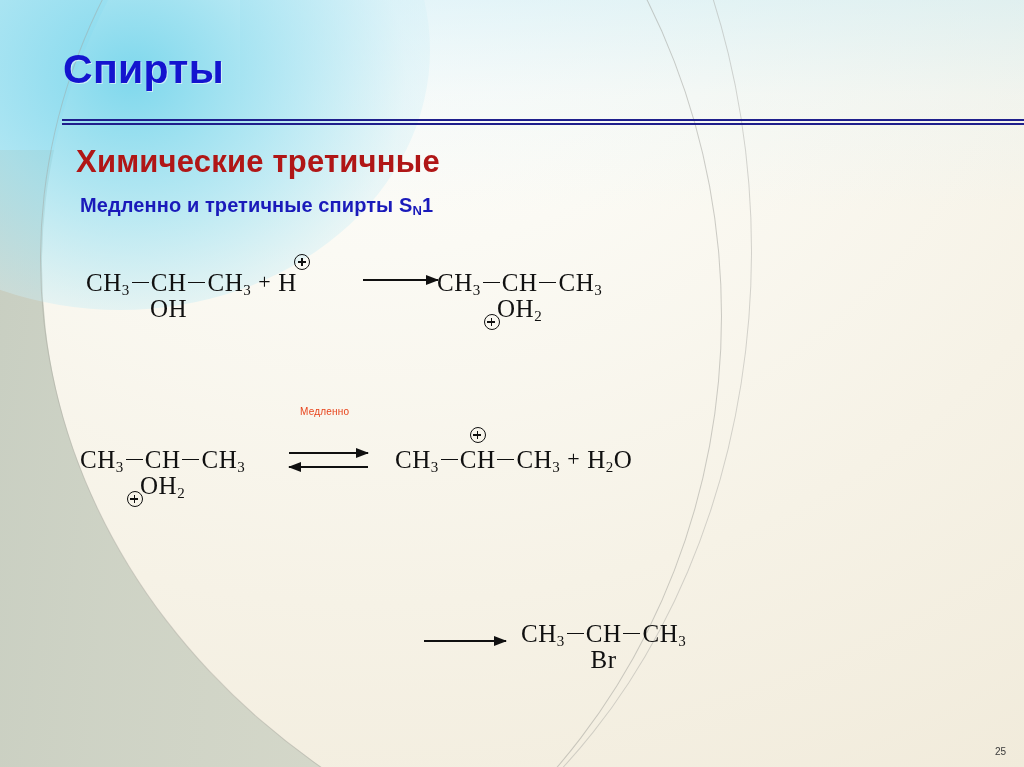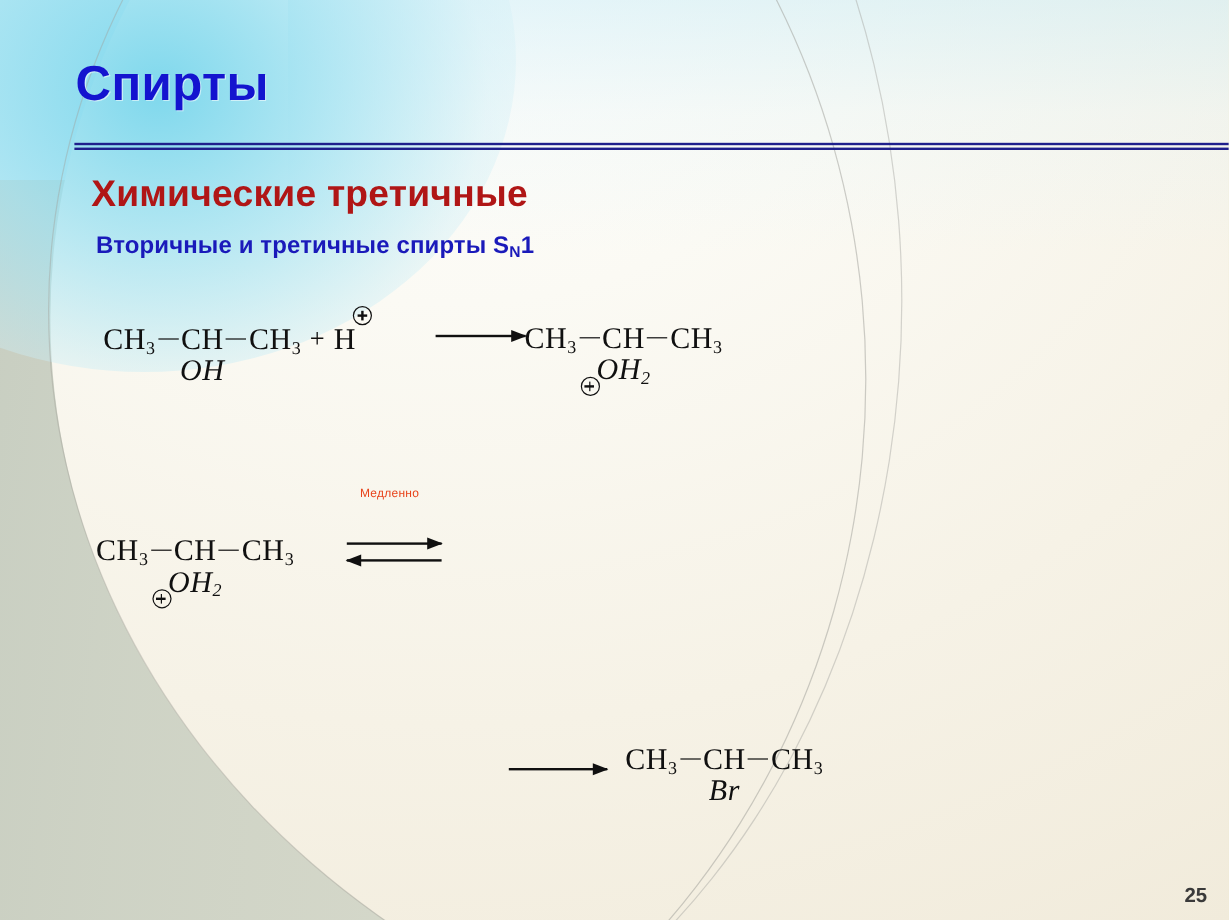--- a/index.html
+++ b/index.html
@@ -198,21 +198,20 @@
     width: 1.5px;
     height: 19px;
     background: #101010;
     margin: 0 auto;
   }
   .sub-label {
     font-size: 25px;
     line-height: 1;
     margin-top: 2px;
     letter-spacing: .5px;
-    font-style: italic;
   }
   .sub-label sub {
     font-size: 15px;
     vertical-align: -4px;
   }
 
   
   .charge {
     position: absolute;
     width: 16px;
@@ -272,22 +271,22 @@
     font-size: 10px;
     color: #e8441c;
     letter-spacing: .2px;
   }
 
   
   .slide-number {
     position: absolute;
     right: 18px;
     bottom: 10px;
-    font-size: 17px;
-    font-weight: bold;
+    font-size: 10px;
+    font-weight: normal;
     color: #3a3a3a;
   }
 </style>
 </head>
 <body>
 
 <div class="slide">
 
   <div class="bg-base"></div>
   <div class="bg-green"></div>
@@ -298,21 +297,21 @@
   <div class="arc arc-2"></div>
   <div class="arc arc-3"></div>
 
   <div class="title">Спирты</div>
   <div class="title-rule">
     <i class="r1"></i>
       <i class="r2"></i>
   </div>
 
   <div class="heading">Химические третичные</div>
-  <div class="subheading"><span>Вторичные и третичные спирты S</span><sub>N</sub><span>1</span></div>
+  <div class="subheading"><span>Медленно и третичные спирты S</span><sub>N</sub><span>1</span></div>
 
   <div class="formula f-main" style="left:86px; top:269px;">
     <span><span>CH</span><sub>3</sub></span><span class="bond"></span><span class="grp"><span>CH</span>
       <span class="sub-stack" style="left:50%; top:26px; transform:translateX(-50%);">
         <span class="vbar"></span>
         <span class="sub-label">OH</span>
       </span>
     </span><span class="bond"></span><span><span>CH</span><sub>3</sub></span><span class="plus-sign">+</span><span class="grp"><span>H</span>
       <span class="charge plus" style="left:16px; top:-15px;"></span>
     </span>
@@ -340,20 +339,25 @@
       </span>
       <span class="charge plus" style="left:-18px; top:45px;"></span>
     </span><span class="bond"></span><span><span>CH</span><sub>3</sub></span>
   </div>
 
   <div>
     <div class="arrow" style="left:289px; top:452px; width:79px;"></div>
     <div class="arrow-left" style="left:289px; top:466px; width:79px;"></div>
   </div>
 
+  <div class="formula f-main" style="left:395px; top:446px;">
+    <span><span>CH</span><sub>3</sub></span><span class="bond"></span><span class="grp"><span>CH</span>
+      <span class="charge plus" style="left:50%; top:-19px; margin-left:-8px;"></span>
+    </span><span class="bond"></span><span><span>CH</span><sub>3</sub></span><span class="plus-sign">+</span><span><span>H</span><sub>2</sub><span>O</span></span>
+  </div>
 
 
   <div class="arrow" style="left:424px; top:640px; width:82px;"></div>
 
   <div class="formula f-main" style="left:521px; top:620px;">
     <span><span>CH</span><sub>3</sub></span><span class="bond"></span><span class="grp"><span>CH</span>
       <span class="sub-stack" style="left:50%; top:26px; transform:translateX(-50%);">
         <span class="vbar"></span>
         <span class="sub-label">Br</span>
       </span>

